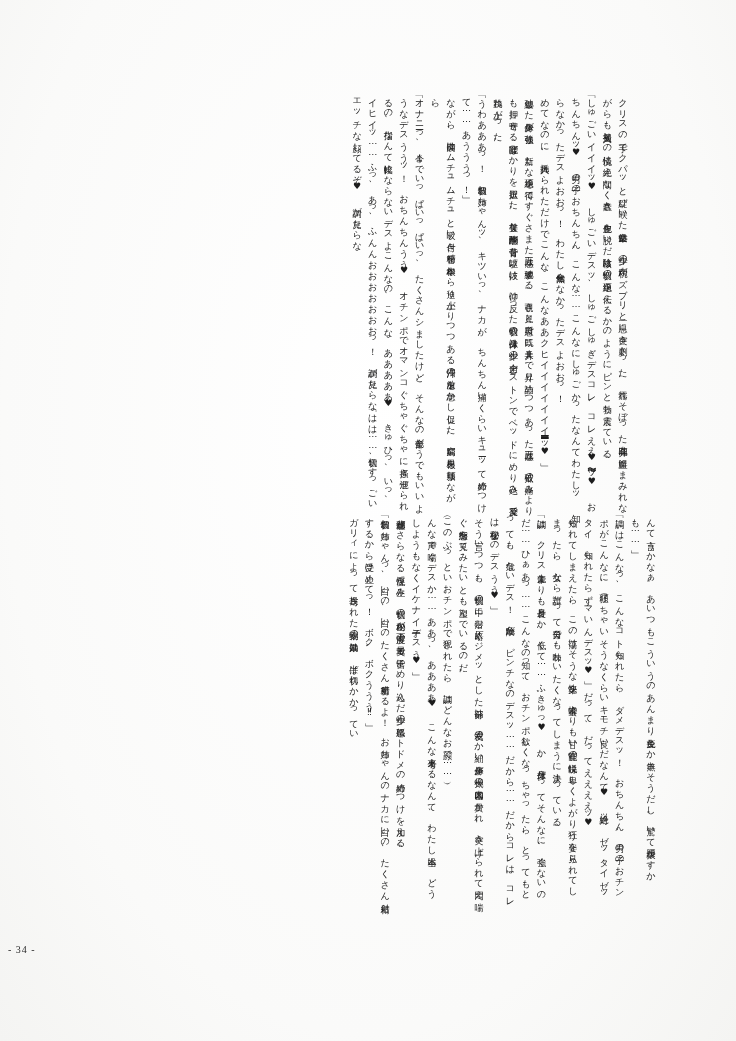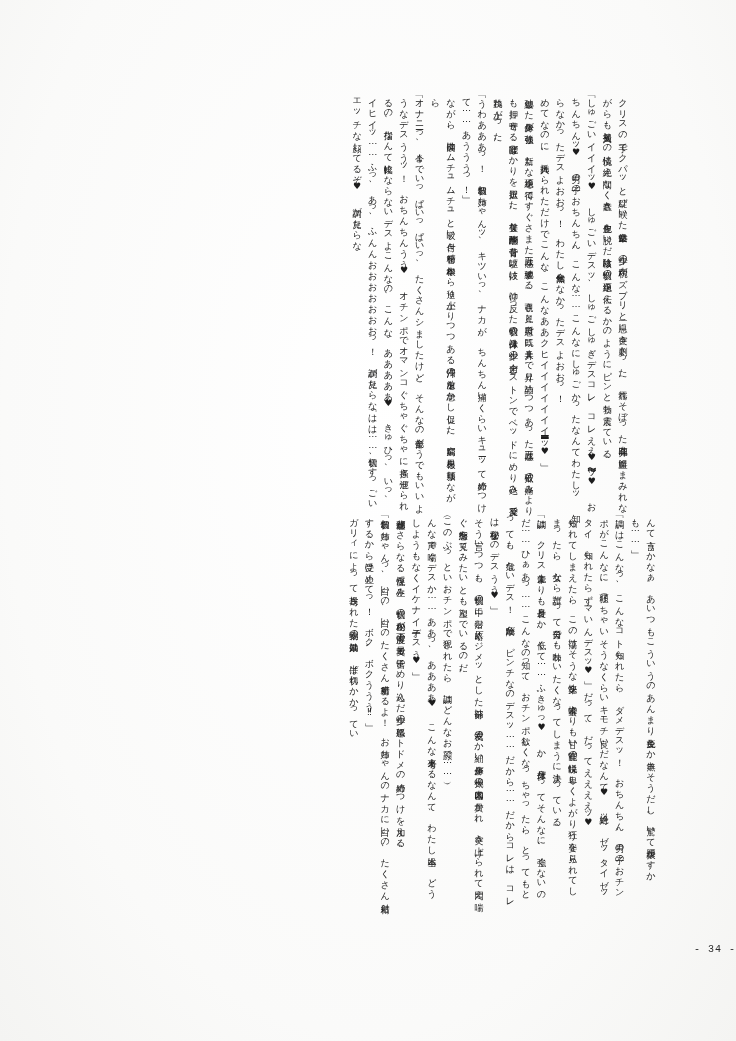--- a/index.html
+++ b/index.html
@@ -61,25 +61,25 @@
     height: 390px;
     width: 600px;
   }
 
   
   .page-number {
     position: absolute;
     left: 0;
     right: 0;
     bottom: 86px;
-    text-align: right;
+    text-align: left;
     font-size: 10px;
     letter-spacing: 1px;
     color: #2a2a2a;
-    font-family: Liberation Mono, monospace;
+    font-family: Liberation Serif, serif;
     margin-left: 8px;
   }
 </style>
 </head>
 <body>
 
 <div class="page">
   <div class="paper-texture"></div>
 
   <div class="text-region" id="block-upper">クリスの手でクパッと綻び咲いた処女華に、少年の肉杭がズブリと一息に突き刺さった。濡れそぼった肉花弁は鮮血にまみれながらも初撮入りの法悦に絶え間なく蠢き、包皮を脱いだ陰核は切歌の絶頂を伝えるかのようにピンと勃ち震えている。

